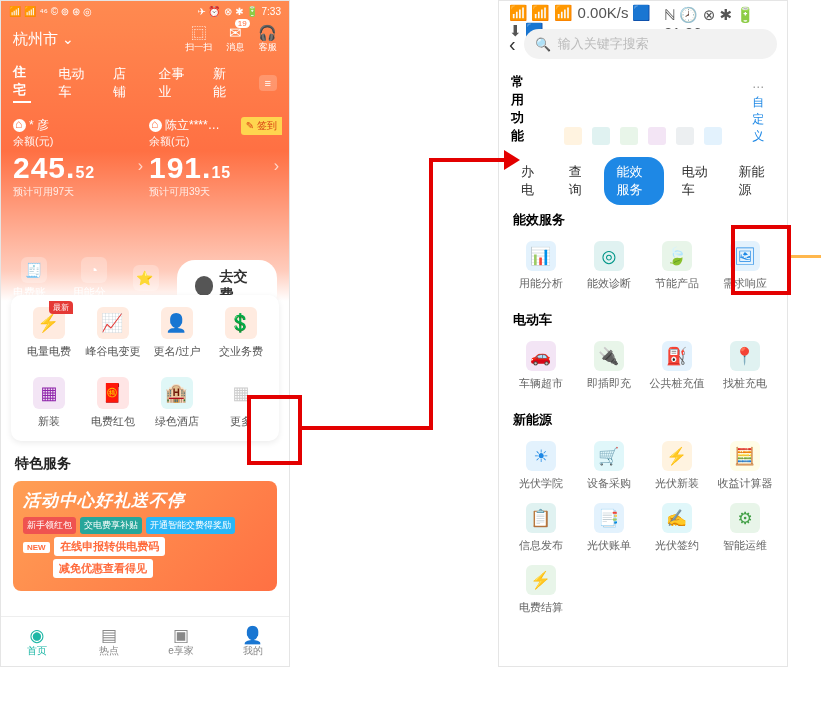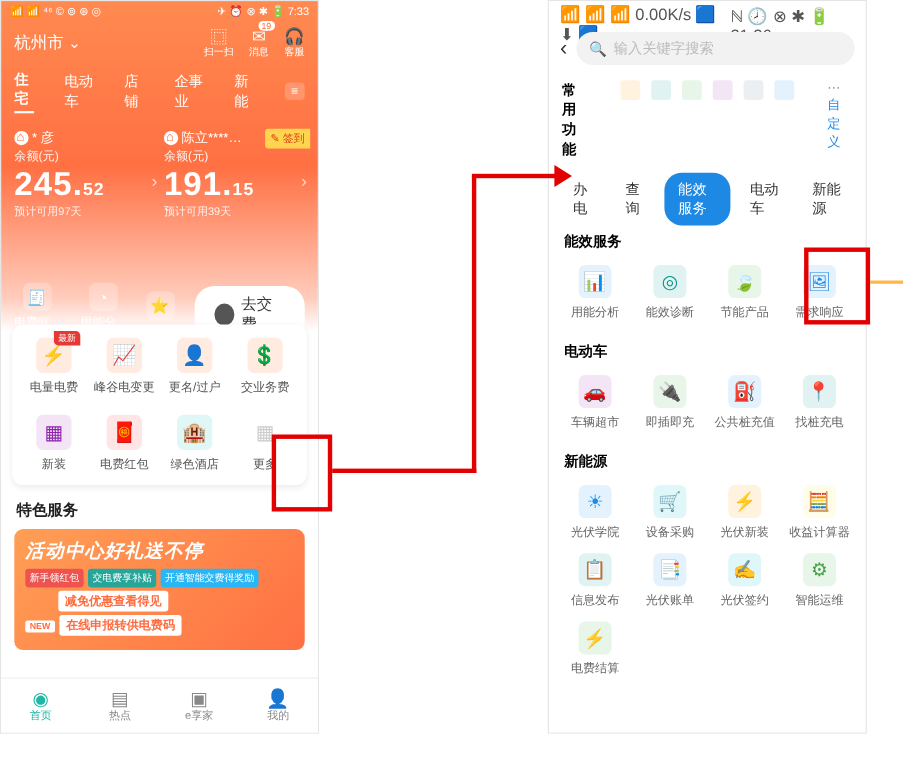--- a/index.html
+++ b/index.html
@@ -44,21 +44,21 @@
 .balance { font-size:30px; font-weight:700; letter-spacing:1px;}
 .balance .dec { font-size:16px;}
 .est { font-size:10px; opacity:.85;}
 .chev { position:absolute; right:-2px; top:40px; opacity:.7;}
 .sign-btn { position:absolute; right:-5px; top:0; background:#ffd54f; color:#d84315; font-size:10px; padding:2px 5px; border-radius:3px 0 0 3px;}
 
 .sofa { height:50px;}
 .action-row { display:flex; align-items:center; padding: 0 12px; gap:18px;}
 .ar-item { display:flex; flex-direction:column; align-items:center; font-size:11px;}
 .ar-ico { width:26px; height:26px; background:rgba(255,255,255,0.25); border-radius:6px; display:flex; align-items:center; justify-content:center; margin-bottom:2px; font-size:14px;}
-.pay-btn { margin-left:auto; background:#fff; color:#333; border-radius:18px; padding:8px 18px; font-size:14px; font-weight:400; display:flex; align-items:center; gap:6px;}
+.pay-btn { margin-left:auto; background:#fff; color:#333; border-radius:18px; padding:8px 18px; font-size:14px; font-weight:700; display:flex; align-items:center; gap:6px;}
 .pay-btn .face { width:20px; height:20px; background:#555; border-radius:50%; position:relative;}
 
 .grid-card { background:#fff; margin: -6px 10px 0 10px; border-radius:10px; box-shadow:0 2px 6px rgba(0,0,0,0.08); padding: 12px 6px; position:relative;}
 .grid { display:grid; grid-template-columns: repeat(4,1fr); row-gap:18px;}
 .gi { display:flex; flex-direction:column; align-items:center; font-size:11px; color:#555;}
 .gi .ico { width:32px; height:32px; border-radius:6px; display:flex; align-items:center; justify-content:center; margin-bottom:5px; font-size:18px;}
 .ico-orange { background:#ffebe0; color:#ff6b3d;}
 .ico-red { background:#ffe5e5; color:#e53935;}
 .ico-teal { background:#e0f7f7; color:#26a69a;}
 .ico-purple { background:#f3e5f5; color:#8e24aa;}
@@ -77,21 +77,21 @@
 
 .bottom-nav { position:absolute; bottom:0; left:0; right:0; height:50px; background:#fff; border-top:1px solid #eee; display:flex;}
 .bn { flex:1; display:flex; flex-direction:column; align-items:center; justify-content:center; font-size:10px; color:#888;}
 .bn.active { color:#1eb7a6;}
 .bn .ic { font-size:17px; height:19px;}
 
 
 .search-row { display:flex; align-items:center; padding: 6px 10px; gap:8px;}
 .back { font-size:20px; color:#333;}
 .search-box { flex:1; background:#f2f2f2; border-radius:18px; padding:6px 12px; color:#bbb; font-size:13px; display:flex; align-items:center; gap:6px;}
-.freq-row { display:flex; align-items:flex-start; padding: 8px 12px; gap:30px; font-size:13px;}
+.freq-row { display:flex; align-items:flex-end; padding: 8px 12px; gap:30px; font-size:13px;}
 .freq-row .lbl { font-weight:600;}
 .freq-row .ic { width:20px; height:20px; border-radius:4px;}
 .cust { margin-left:auto; color:#1e88e5; font-size:12px;}
 .cust::before{content:"⋯ "; color:#999;}
 
 .r-sec-h { font-size:14px; font-weight:700; padding: 6px 14px;}
 .r-tabs { display:flex; gap:6px; padding: 4px 10px; font-size:13px;}
 .r-tab { padding:6px 12px; border-radius:16px; color:#333; font-weight:500;}
 .r-tab.active { background:#1e88e5; color:#fff;}
 .r-grid { display:grid; grid-template-columns:repeat(4,1fr); padding: 10px 8px 6px 8px;}
@@ -222,23 +222,23 @@
       </div>
   </div>
   <div class="section-h">特色服务</div>
   <div class="banner">
     <h3>活动中心好礼送不停</h3>
     <div class="tags" id="banner-tags">
         <span class="tg tg1">新手领红包</span>
         <span class="tg tg2">交电费享补贴</span>
         <span class="tg tg3">开通智能交费得奖励</span>
       </div>
-    <div><span class="line" style="margin-left:30px;">减免优惠查看得见</span></div>
     <div><span class="new-b">NEW</span>
     <span class="line">在线申报转供电费码</span></div>
+    <div><span class="line" style="margin-left:30px;">减免优惠查看得见</span></div>
   </div>
   <div class="bottom-nav" id="bnav">
       <div class="bn active">
         <span class="ic">◉</span>
         <span>首页</span>
       </div>
       <div class="bn">
         <span class="ic">▤</span>
         <span>热点</span>
       </div>

